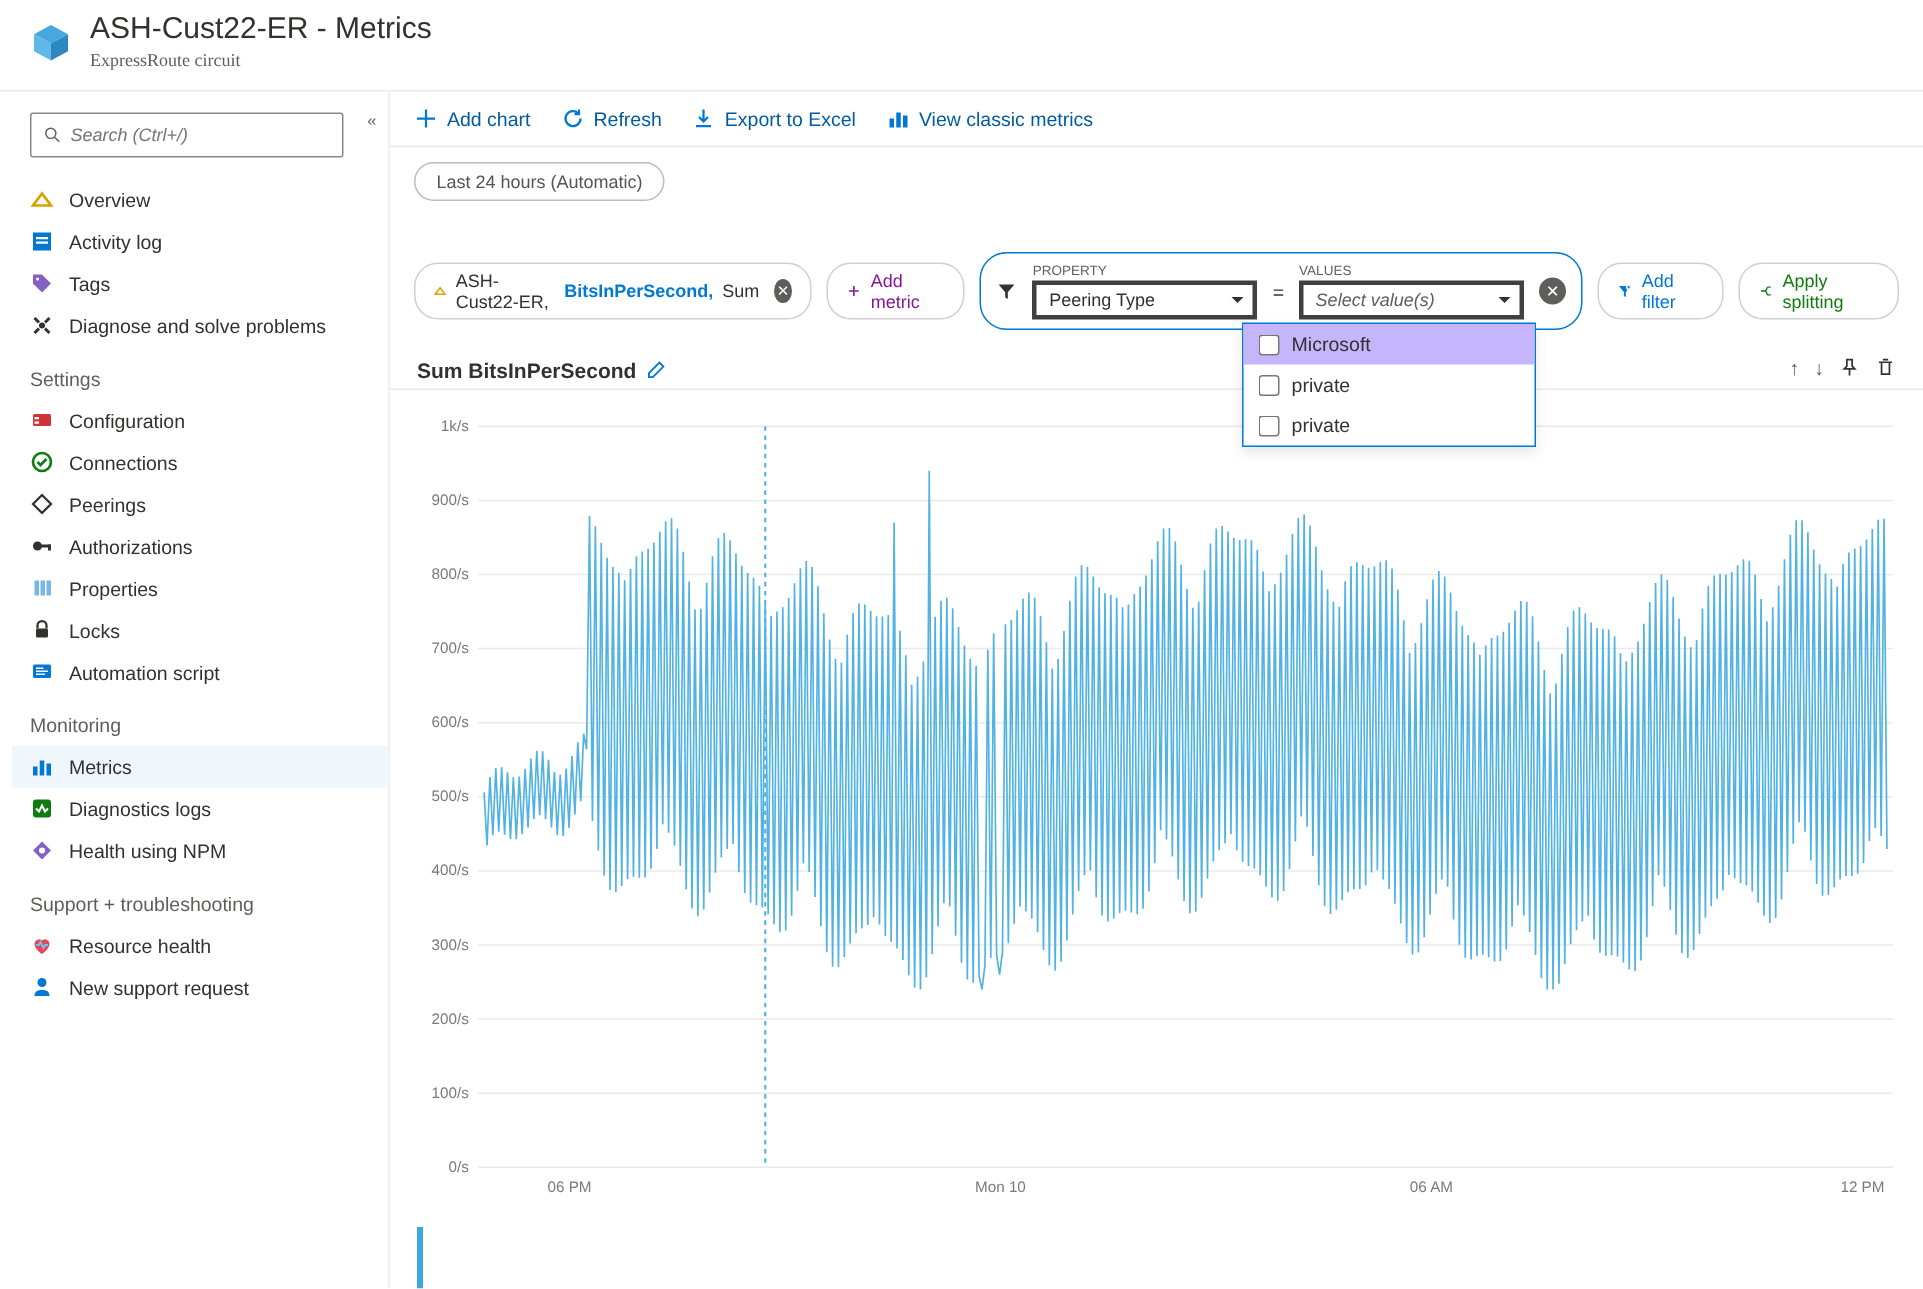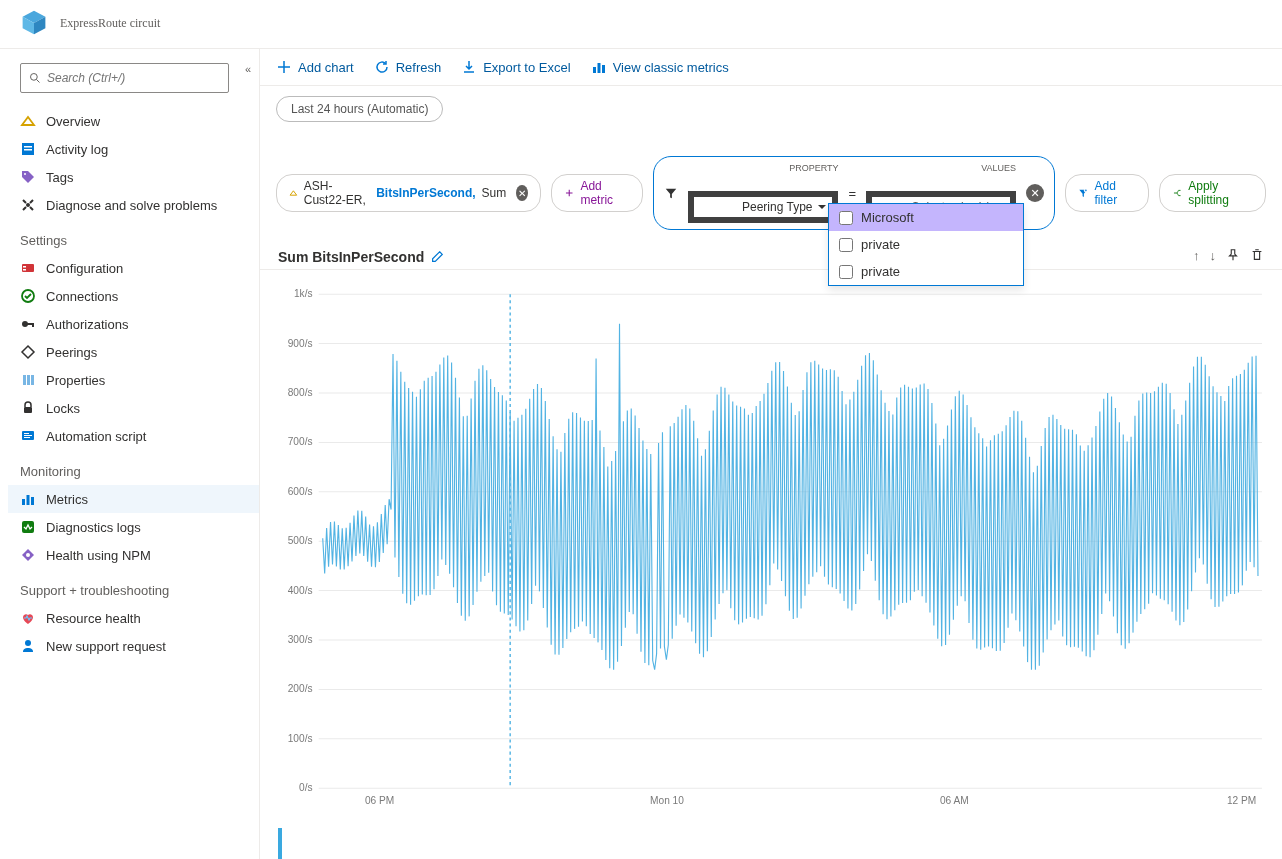--- a/index.html
+++ b/index.html
@@ -29,23 +29,23 @@
 .tb-item { display:flex; align-items:center; gap:6px; color: #005a9e; cursor:pointer; font-size: 13px; }
 .tb-item svg, .tb-item .ico { width:16px; height:16px; }
 .time-pill { margin: 0 16px 8px 16px; display:inline-block; padding: 5px 14px; border:1px solid #bbb; border-radius: 14px; font-size: 12px; color: #555; background:#fff; cursor:pointer; }
 .filters-row { display:flex; align-items:center; gap:10px; padding: 26px 16px 4px 16px; }
 .pill { display:inline-flex; align-items:center; gap:6px; border:1px solid #d2d0ce; border-radius: 16px; padding: 4px 12px; font-size: 12px; cursor:pointer; background:#fff; }
 .pill.purple { color: #881798; }
 .pill.blue { color: #0078d4; }
 .pill.green { color: #107c10; }
 .pill .x { display:inline-flex; width:16px; height:16px; border-radius:50%; background:#605e5c; color:#fff; align-items:center; justify-content:center; font-size:10px; margin-left:4px; }
 .filter-box { border:1px solid #0078d4; border-radius: 18px; padding: 6px 10px; display:flex; align-items:center; gap:10px; position:relative; }
-.fb-col { display:flex; flex-direction:column; gap:18px;text-align:right; }
+.fb-col { display:flex; flex-direction:column; gap:2px; }
 .fb-lbl { font-size: 9px; color: #605e5c; text-transform: uppercase; }
-.fb-sel { border:6px solid #404040; padding: 3px 20px 3px 8px; font-size: 12px; background:#fff; min-width: 150px; position:relative; cursor:pointer; }
+.fb-sel { border:3px solid #404040; padding: 3px 20px 3px 8px; font-size: 12px; background:#fff; min-width: 150px; position:relative; cursor:pointer; }
 .fb-sel.italic span { font-style: italic; color: #605e5c; }
 .fb-sel::after { content:''; position:absolute; right:6px; top:50%; transform:translateY(-50%); border-left:4px solid transparent; border-right:4px solid transparent; border-top:4px solid #323130; }
 .eq { color: #333; }
 .clear-x { width:18px; height:18px; border-radius:50%; background:#605e5c; color:#fff; display:inline-flex; align-items:center; justify-content:center; font-size:11px; cursor:pointer; }
 .dropdown { position:absolute; top: 46px; right: 30px; width: 196px; border:1px solid #0078d4; background:#fff; box-shadow: 0 4px 8px rgba(0,0,0,.1); z-index:10; }
 .dd-item { display:flex; align-items:center; gap:8px; padding:6px 10px; cursor:pointer; }
 .dd-item.hl { background:#c4b5fd; }
 .dd-item input { width:14px; height:14px; }
 
 .chart-title-row { display:flex; align-items:center; justify-content:space-between; padding: 10px 18px 4px 18px; border-bottom: 1px solid #edebe9; margin-top:4px; }
@@ -72,20 +72,21 @@
 
 <div class="header">
   <div class="header-icon">
     <svg viewBox="0 0 32 32">
         <polygon points="16,3 29,10 16,17 3,10" fill="#4aa7dd"></polygon>
         <polygon points="3,10 16,17 16,30 3,23" fill="#5fb8e6"></polygon>
         <polygon points="29,10 16,17 16,30 29,23" fill="#2e87c1"></polygon>
       </svg>
   </div>
   <div class="header-text">
+    <div class="title">ASH-Cust22-ER - Metrics</div>
     <div class="subtitle">ExpressRoute circuit</div>
   </div>
 </div>
 
 <div class="main">
 
   <div class="sidebar">
     <span class="collapse-btn">«</span>
     <div class="search-box">
       <svg width="12" height="12" viewBox="0 0 16 16">
@@ -148,34 +149,34 @@
           <svg viewBox="0 0 16 16">
             <circle cx="8" cy="8" r="6" fill="none" stroke="#107c10" stroke-width="1.8"></circle>
             <path d="M5 8l2 2 4-4" stroke="#107c10" stroke-width="1.8" fill="none"></path>
           </svg>
         </span>
       <span>Connections</span>
     </div>
     <div class="nav-item">
       <span class="nav-icon">
           <svg viewBox="0 0 16 16">
+            <polygon points="8,2 14,8 8,14 2,8" fill="none" stroke="#323130" stroke-width="1.5"></polygon>
+          </svg>
+        </span>
+      <span>Peerings</span>
+    </div>
+    <div class="nav-item">
+      <span class="nav-icon">
+          <svg viewBox="0 0 16 16">
             <circle cx="5" cy="8" r="3" fill="#323130"></circle>
             <rect x="7" y="7" width="7" height="2" fill="#323130"></rect>
             <rect x="12" y="7" width="2" height="4" fill="#323130"></rect>
           </svg>
         </span>
       <span>Authorizations</span>
-    </div>
-    <div class="nav-item">
-      <span class="nav-icon">
-          <svg viewBox="0 0 16 16">
-            <polygon points="8,2 14,8 8,14 2,8" fill="none" stroke="#323130" stroke-width="1.5"></polygon>
-          </svg>
-        </span>
-      <span>Peerings</span>
     </div>
     <div class="nav-item">
       <span class="nav-icon">
           <svg viewBox="0 0 16 16">
             <rect x="3" y="3" width="3" height="10" fill="#78b6e4"></rect>
             <rect x="7" y="3" width="3" height="10" fill="#78b6e4"></rect>
             <rect x="11" y="3" width="3" height="10" fill="#78b6e4"></rect>
           </svg>
         </span>
       <span>Properties</span>

